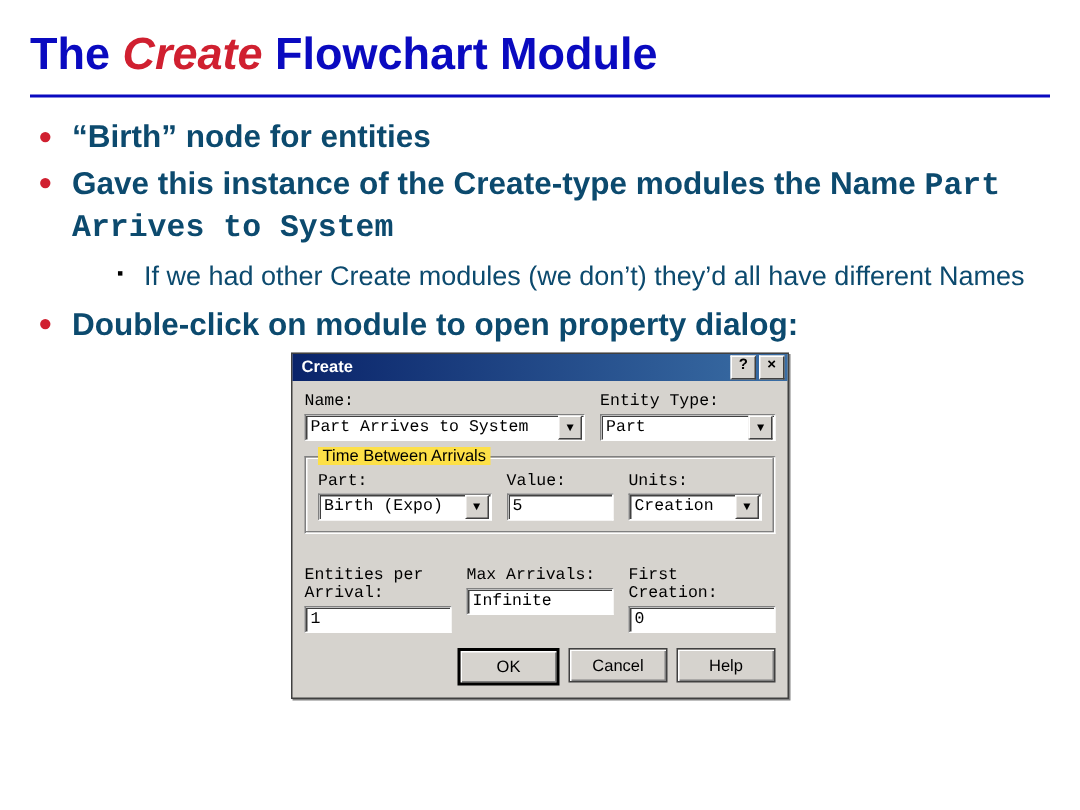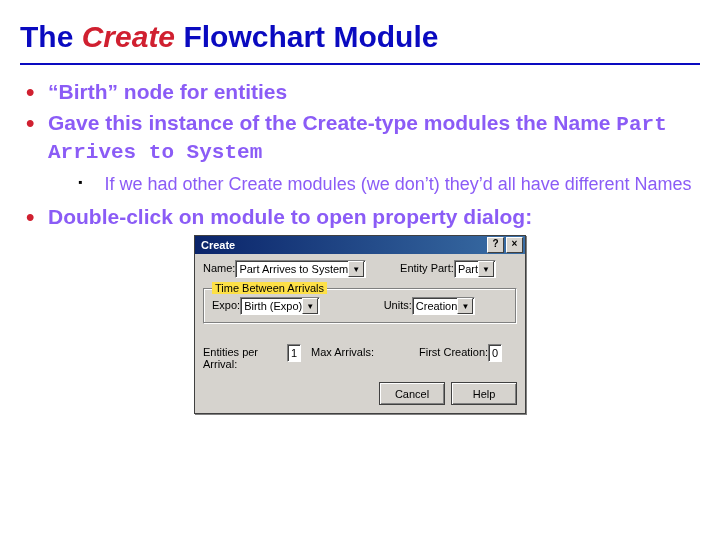--- a/index.html
+++ b/index.html
@@ -34,38 +34,37 @@
     list-style: none;
     margin: 0;
     padding: 0 0 0 6px;
   }
   ul.outer > li {
     position: relative;
     padding-left: 22px;
     margin: 4px 0 6px 0;
     font-size: 21px;
     font-weight: bold;
-    color: #8b5cf6;
+    color: #0c4a6e;
     line-height: 1.22;
   }
   ul.outer > li::before {
     content: "•";
     position: absolute;
     left: 0;
     top: -2px;
     color: #d02030;
     font-size: 24px;
     font-weight: bold;
   }
   .mono { font-family: "Courier New", monospace; }
   ul.inner {
     list-style: none;
     margin: 8px 0 8px 0;
     padding: 0 0 0 30px;
-    text-align: center;
   }
   ul.inner > li {
     position: relative;
     padding-left: 18px;
     font-size: 18px;
     font-weight: normal;
     line-height: 1.25;
   }
   ul.inner > li::before {
     content: "▪";
@@ -111,21 +110,21 @@
     font-size: 10px;
     line-height: 12px;
     text-align: center;
     color: #000;
     font-weight: bold;
   }
   .dlg-body {
     padding: 6px 8px 8px 8px;
   }
   .row { display: flex; gap: 10px; }
-  .col { display: flex; flex-direction: row; flex: 1; }
+  .col { display: flex; flex-direction: column; flex: 1; font-family: Liberation Mono, monospace; }
   .lbl { margin: 2px 0 2px 0; }
   .field, .combo {
     height: 18px;
     background: #fff;
     border: 1px solid #808080;
     border-right-color: #fff;
     border-bottom-color: #fff;
     box-shadow: inset 1px 1px 0 #404040;
     padding: 1px 3px;
     box-sizing: border-box;
@@ -210,36 +209,42 @@
       <div class="dlg-body">
         <div class="row">
           <div class="col" style="flex:1.6">
             <span class="lbl">Name:</span>
             <div class="combo">
               <span>Part Arrives to System</span>
               <span class="caret">▼</span>
             </div>
           </div>
           <div class="col">
-            <span class="lbl">Entity Part:</span>
+            <span class="lbl">Entity Type:</span>
             <div class="combo">
               <span>Part</span>
               <span class="caret">▼</span>
             </div>
           </div>
         </div>
 
         <div class="groupbox">
           <span class="gb-title">Time Between Arrivals</span>
           <div class="row">
             <div class="col" style="flex:1.3">
-              <span class="lbl">Expo:</span>
+              <span class="lbl">Part:</span>
               <div class="combo">
                 <span>Birth (Expo)</span>
                 <span class="caret">▼</span>
+              </div>
+            </div>
+            <div class="col" style="flex:0.8">
+              <span class="lbl">Value:</span>
+              <div class="field">
+                <span>5</span>
               </div>
             </div>
             <div class="col">
               <span class="lbl">Units:</span>
               <div class="combo">
                 <span>Creation</span>
                 <span class="caret">▼</span>
               </div>
             </div>
           </div>
@@ -247,30 +252,36 @@
 
         <div class="row" style="margin-top:20px">
           <div class="col">
             <span class="lbl">Entities per Arrival:</span>
             <div class="field">
               <span>1</span>
             </div>
           </div>
           <div class="col">
             <span class="lbl">Max Arrivals:</span>
+            <div class="field">
+              <span>Infinite</span>
+            </div>
           </div>
           <div class="col">
             <span class="lbl">First Creation:</span>
             <div class="field">
               <span>0</span>
             </div>
           </div>
         </div>
 
         <div class="btnrow">
+          <div class="btn default">
+              <span>OK</span>
+            </div>
           <div class="btn">
               <span>Cancel</span>
             </div>
           <div class="btn">
               <span>Help</span>
             </div>
         </div>
       </div>
     </div>
   </div>

